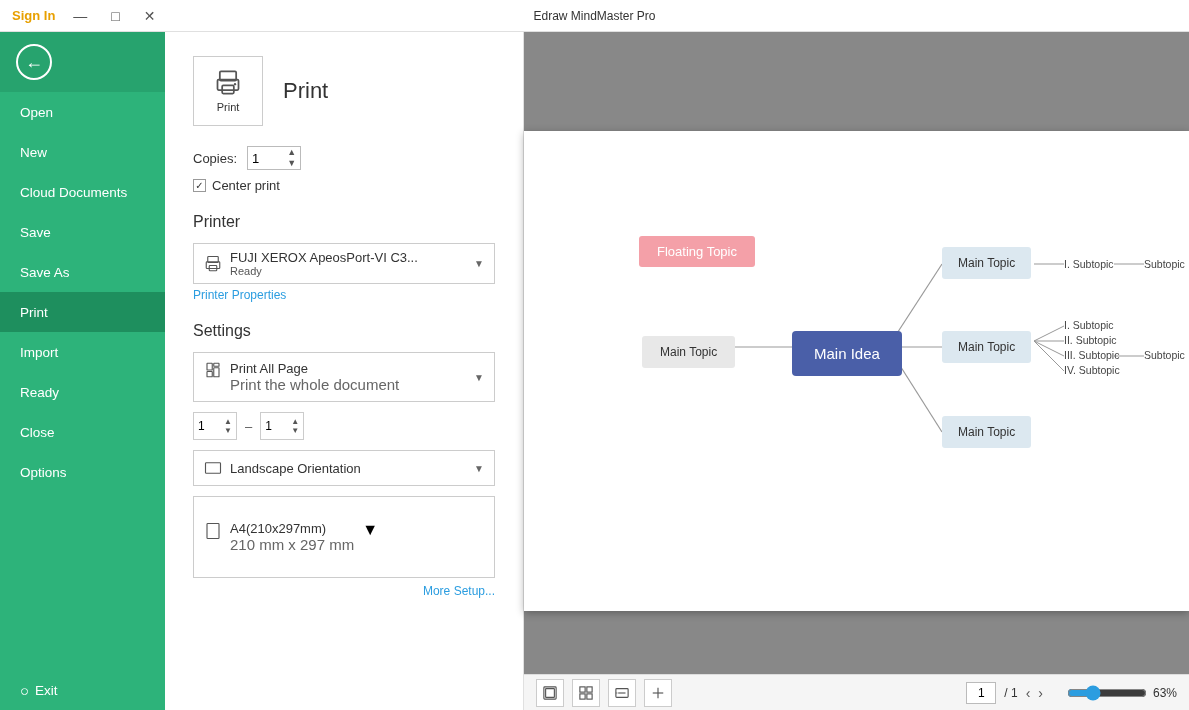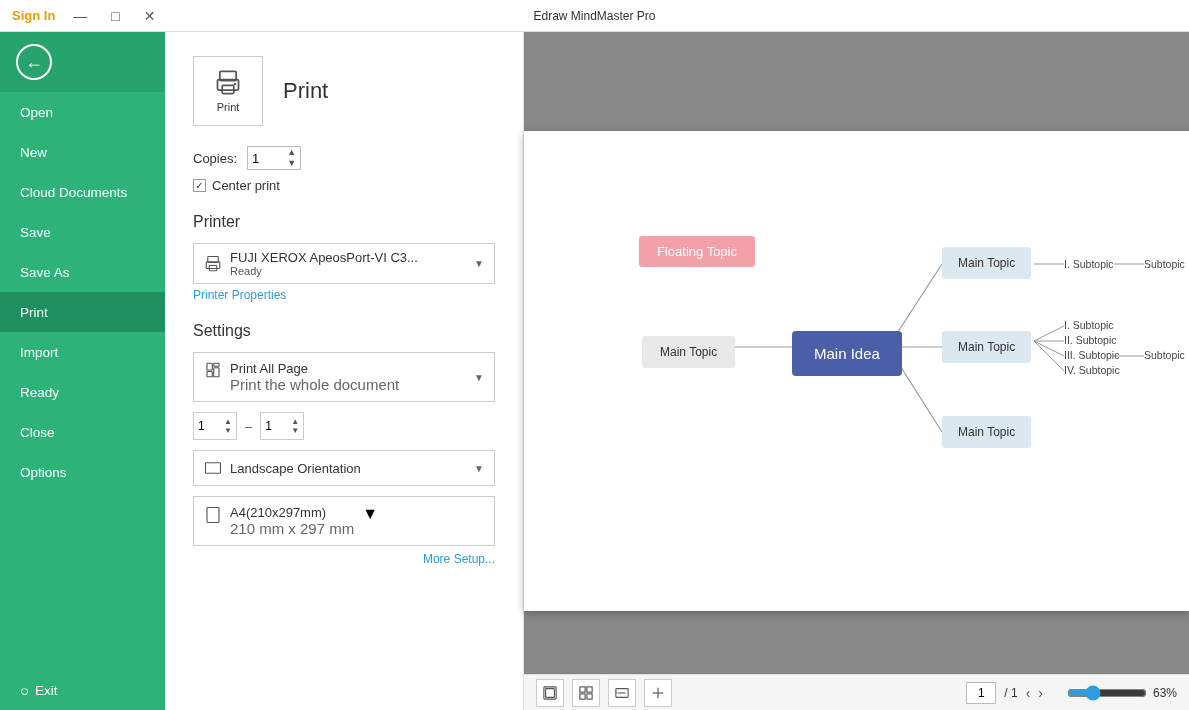--- a/index.html
+++ b/index.html
@@ -170,21 +170,21 @@
       border: 1px solid #ccc;
       padding: 8px 10px;
       display: flex; align-items: center; gap: 8px;
       margin-bottom: 10px;
       cursor: pointer;
     }
     .orientation-dropdown .arrow { margin-left: auto; font-size: 10px; color: #666; }
 
     .paper-dropdown {
       border: 1px solid #ccc;
-      padding: 8px 10px;
+      padding: 24px 10px;
       display: flex; align-items: flex-start; gap: 8px;
       margin-bottom: 6px;
       cursor: pointer;
     }
     .more-setup-link { color: #2b9de0; font-size: 12px; text-align: right; cursor: pointer; }
 
     
     .preview-area {
       flex: 1;
       background: #888;

